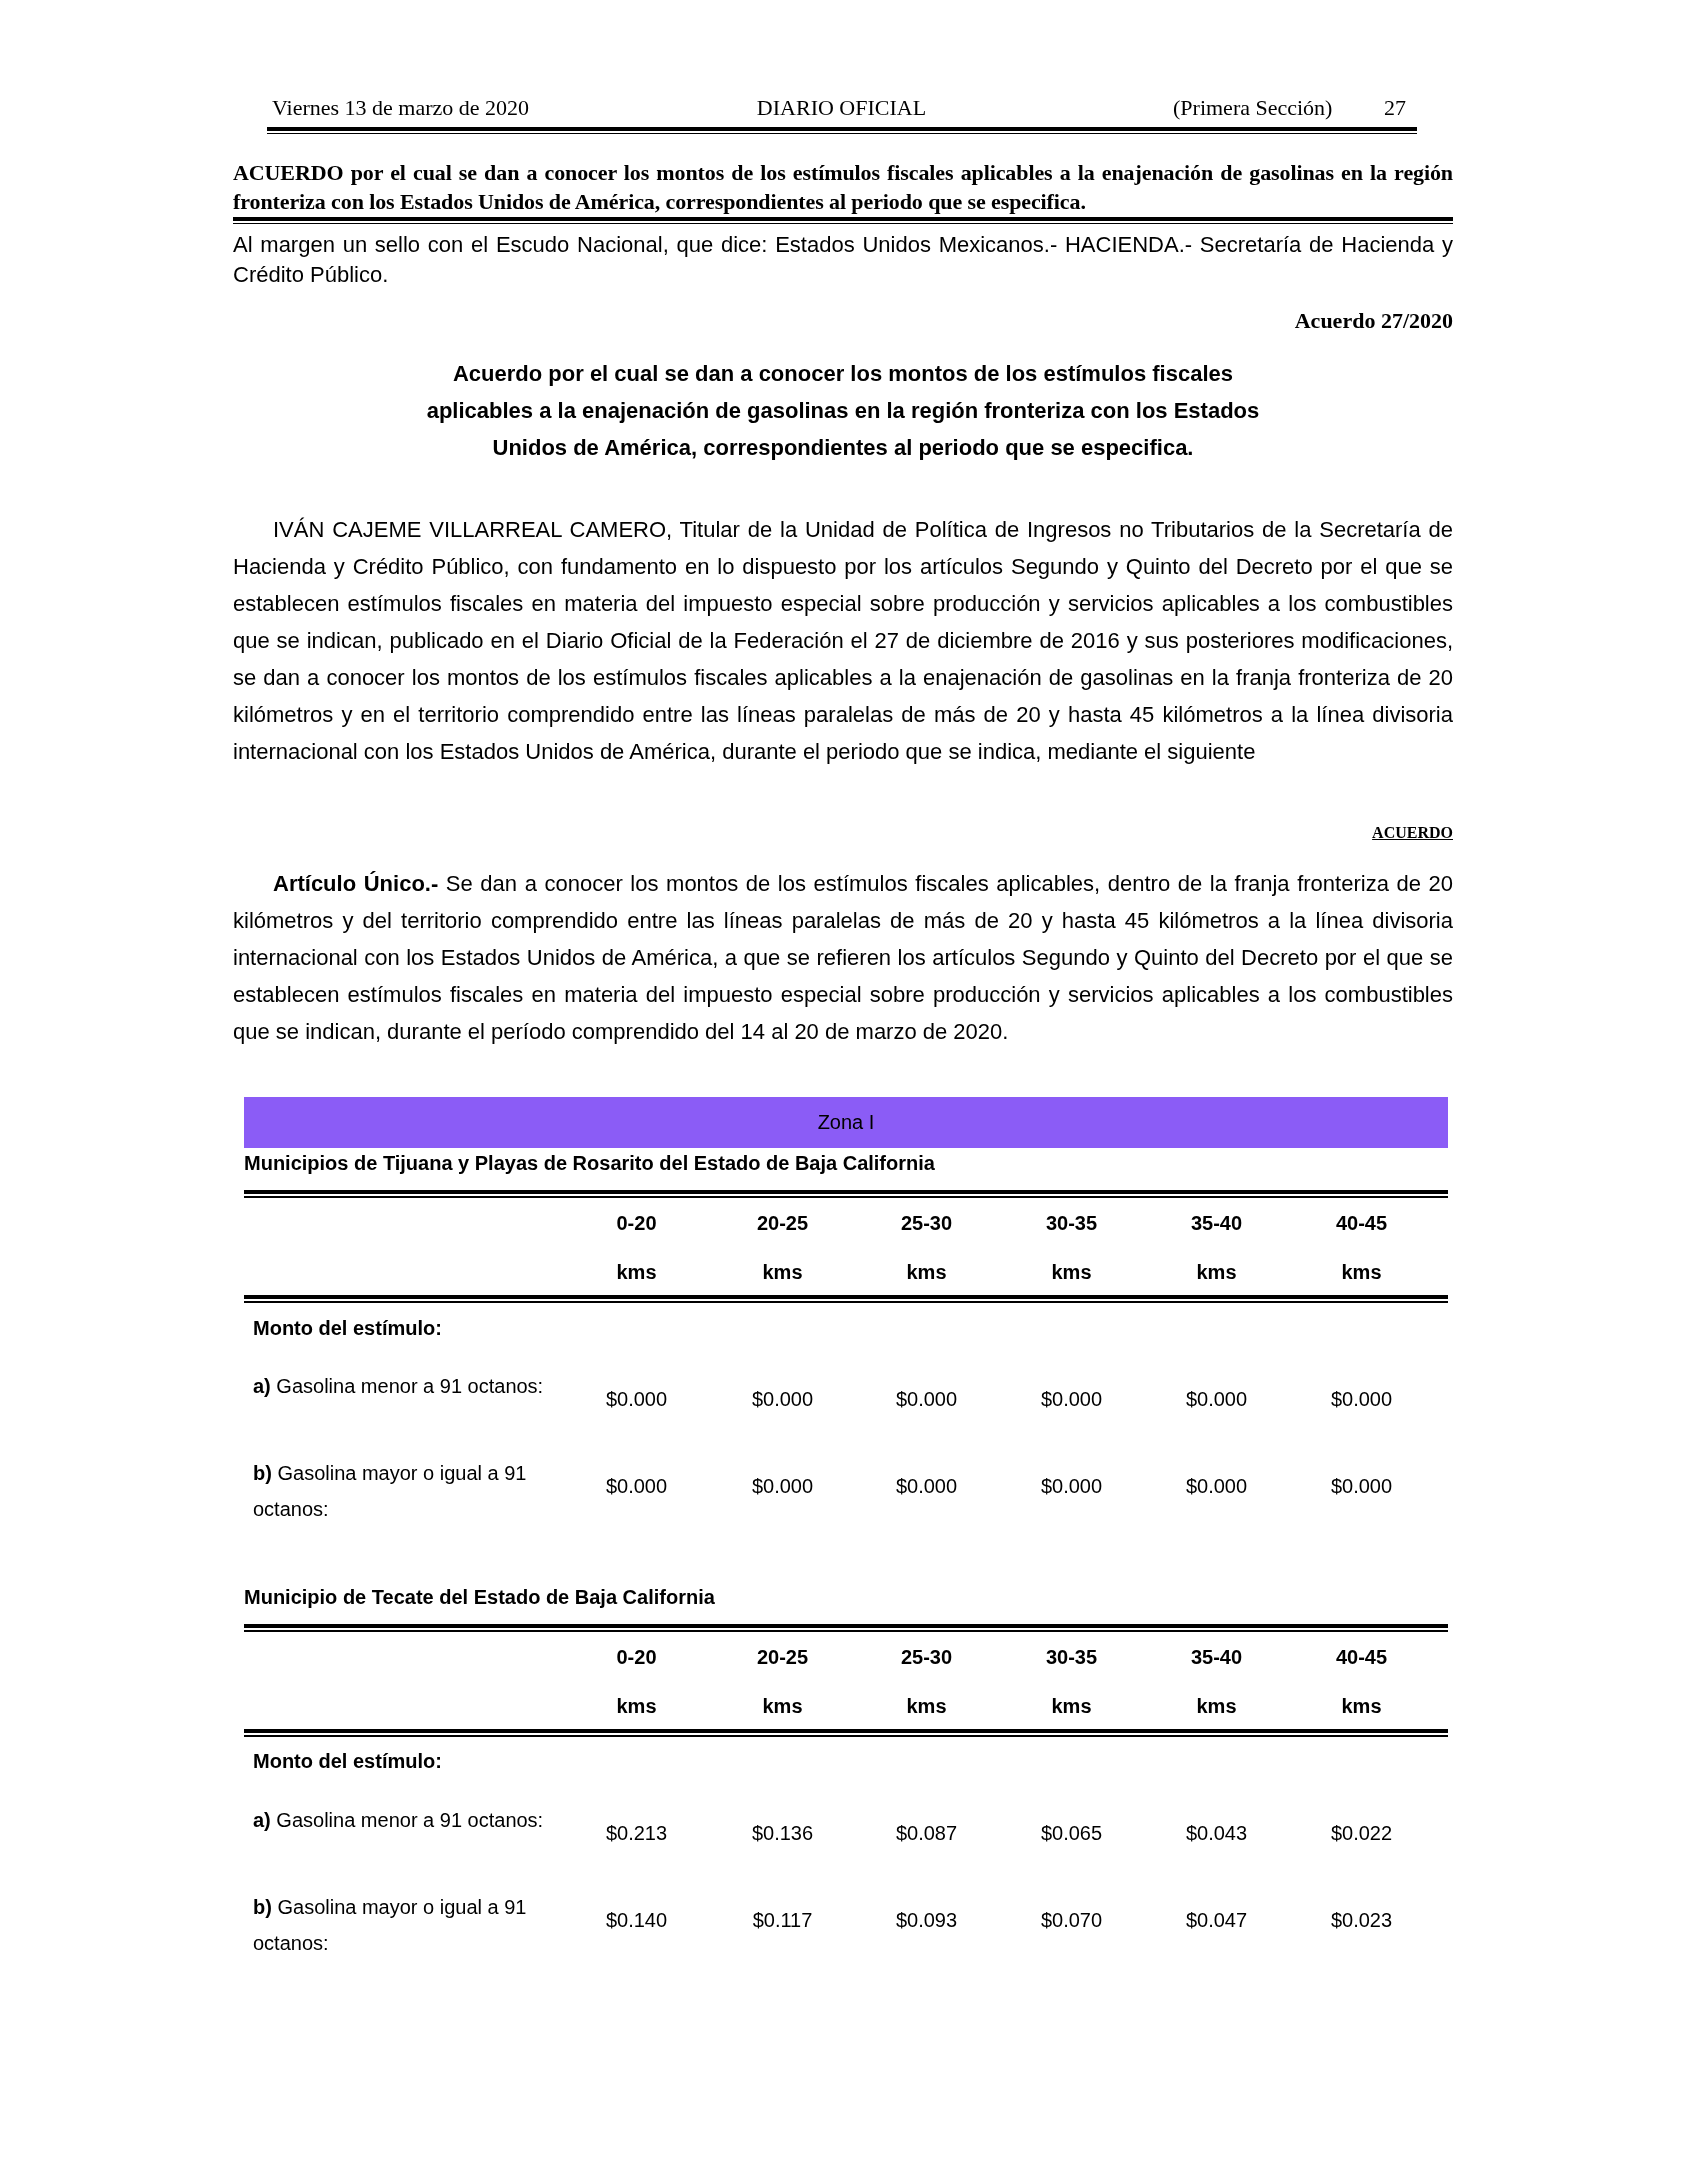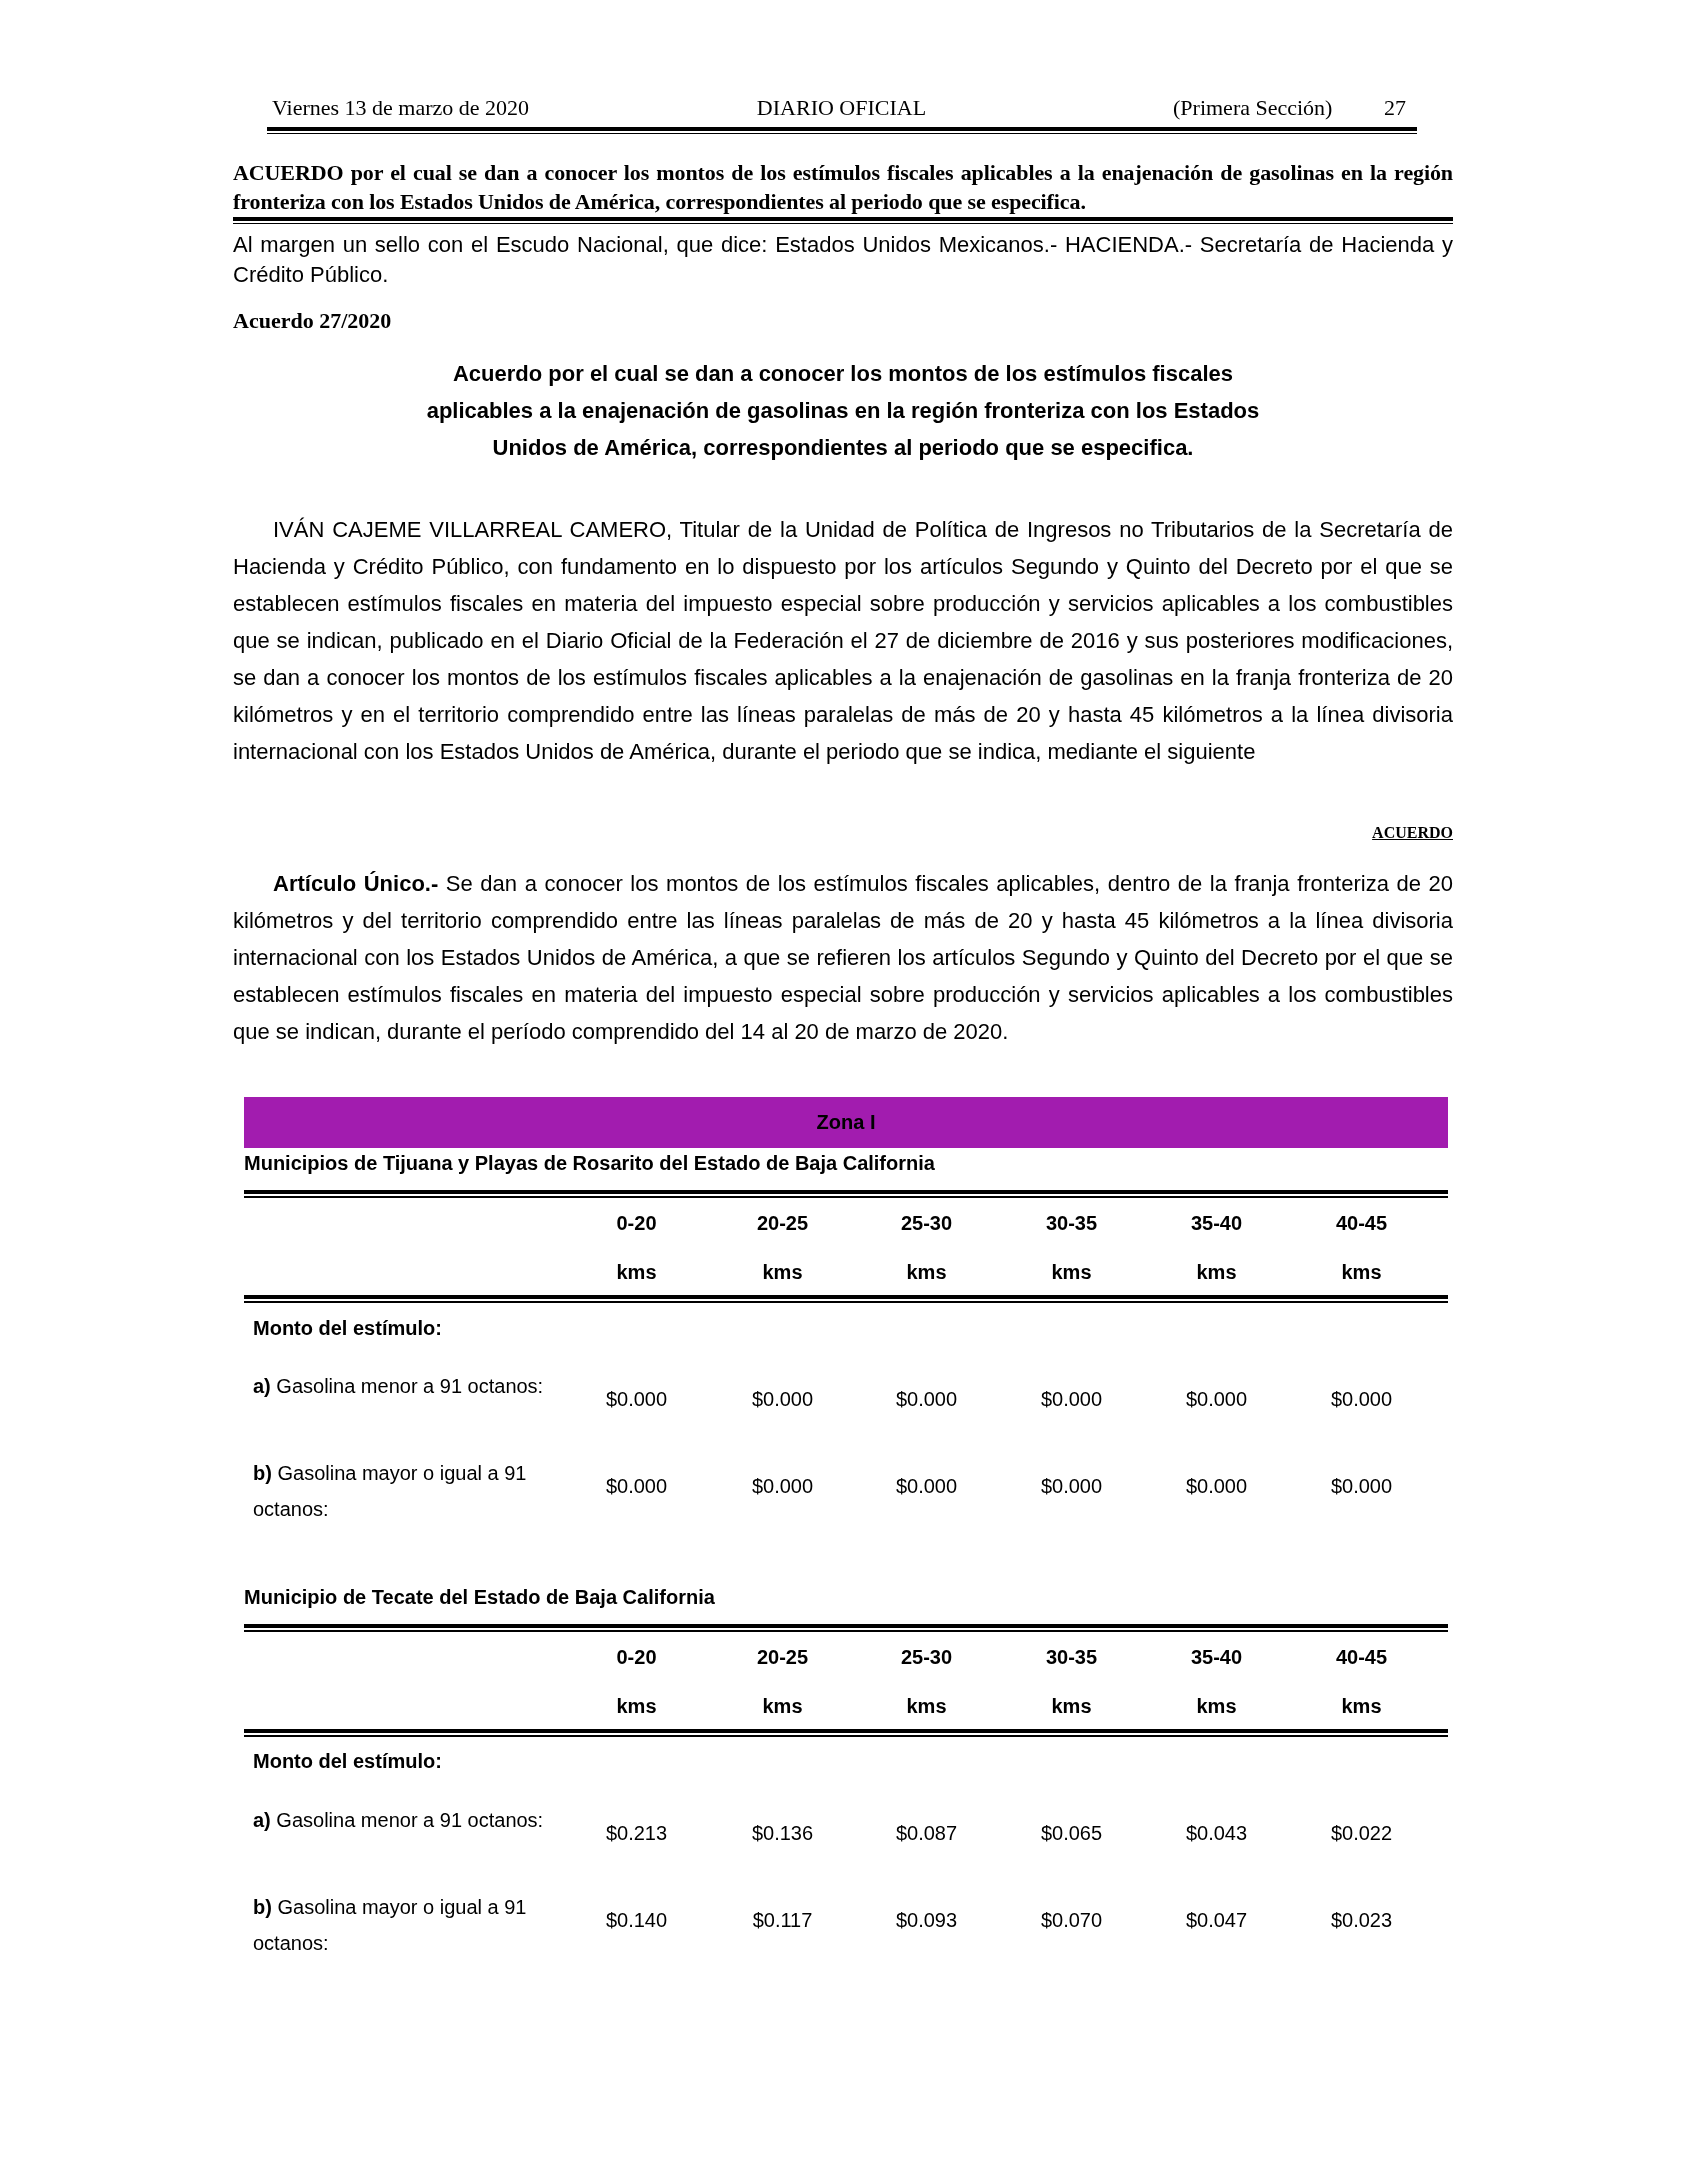--- a/index.html
+++ b/index.html
@@ -4,26 +4,26 @@
 <style>
   html, body { margin: 0; padding: 0; background: #fff; }
   body { width: 1683px; height: 2178px; position: relative; overflow: hidden; color: #000; }
   .serif { font-family: "Liberation Serif", "DejaVu Serif", serif; }
   .sans { font-family: "Liberation Sans", "DejaVu Sans", sans-serif; }
   .rh { position: absolute; top: 95px; font-size: 22px; font-family: "Liberation Serif", serif; }
   .rule-double { position: absolute; border-top: 4px solid #000; border-bottom: 1.5px solid #000; height: 2px; }
 
   .doc-title { position: absolute; left: 233px; top: 158px; width: 1220px; font-size: 22px; font-weight: bold; line-height: 29px; text-align: justify; text-align-last: left; letter-spacing: -0.1px; }
   .margin-note { position: absolute; left: 233px; top: 230px; width: 1220px; font-size: 22px; line-height: 30px; text-align: justify; }
-  .acuerdo-num { position: absolute; left: 233px; top: 308px; width: 1220px; text-align: left; font-size: 22px; font-weight: bold; }
+  .acuerdo-num { position: absolute; left: 233px; top: 308px; width: 1220px; text-align: right; font-size: 22px; font-weight: bold; }
   .main-title { position: absolute; left: 426px; top: 355px; width: 834px; text-align: center; font-size: 22px; font-weight: bold; line-height: 37px; }
   .body-para { position: absolute; left: 233px; width: 1220px; font-size: 22px; line-height: 37px; text-align: justify; text-indent: 40px; }
   .acuerdo-heading { position: absolute; left: 233px; top: 824px; width: 1220px; text-align: right; font-size: 16px; font-weight: bold; text-decoration: underline; }
 
-  .zone-band { position: absolute; left: 244px; top: 1097px; width: 1204px; height: 51px; background: #a21caf; display: flex; align-items: center; justify-content: center; font-size: 20px; font-weight: bold; }
+  .zone-band { position: absolute; left: 244px; top: 1097px; width: 1204px; height: 51px; background: #8b5cf6; display: flex; align-items: center; justify-content: center; font-size: 20px; font-weight: normal; }
   .subtitle { position: absolute; left: 244px; width: 1204px; text-align: left; font-size: 20px; font-weight: bold; }
   .tbl-rule { position: absolute; left: 244px; width: 1204px; border-top: 4px solid #000; border-bottom: 2px solid #000; height: 2px; }
   .col-head { position: absolute; width: 109px; text-align: center; font-size: 20px; font-weight: bold; line-height: 50px; }
   .row-label { position: absolute; left: 253px; width: 305px; font-size: 20px; line-height: 36px; }
   .row-label.justify { text-align: justify; text-align-last: left; }
   .monto-label { position: absolute; left: 253px; font-size: 20px; font-weight: bold; }
   .cell { position: absolute; width: 109px; text-align: center; font-size: 20px; }
 </style>
 </head>
 <body>

